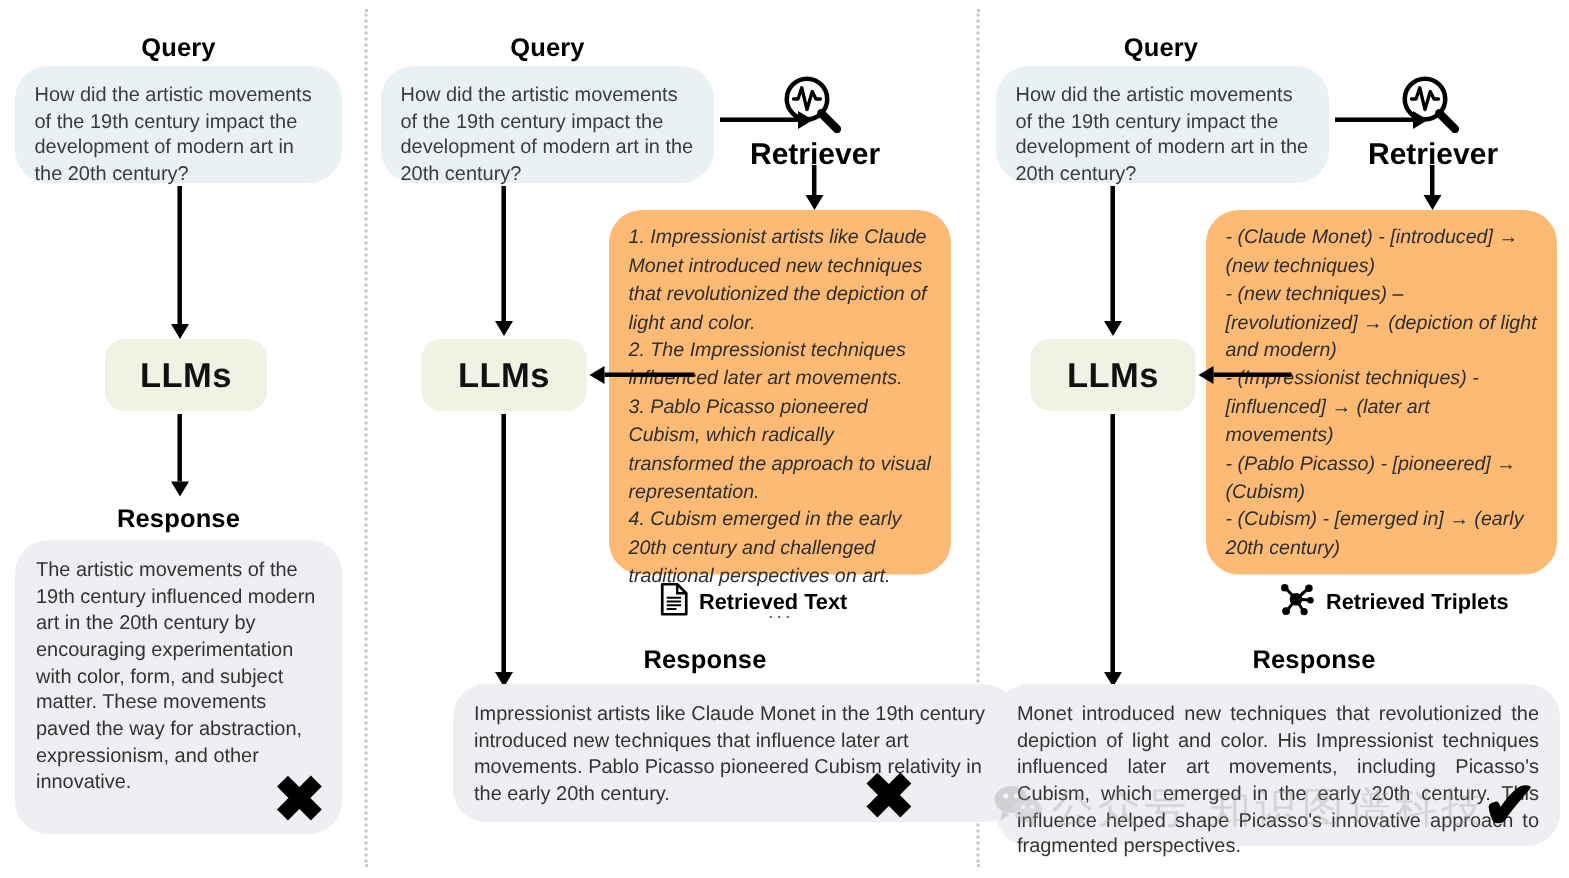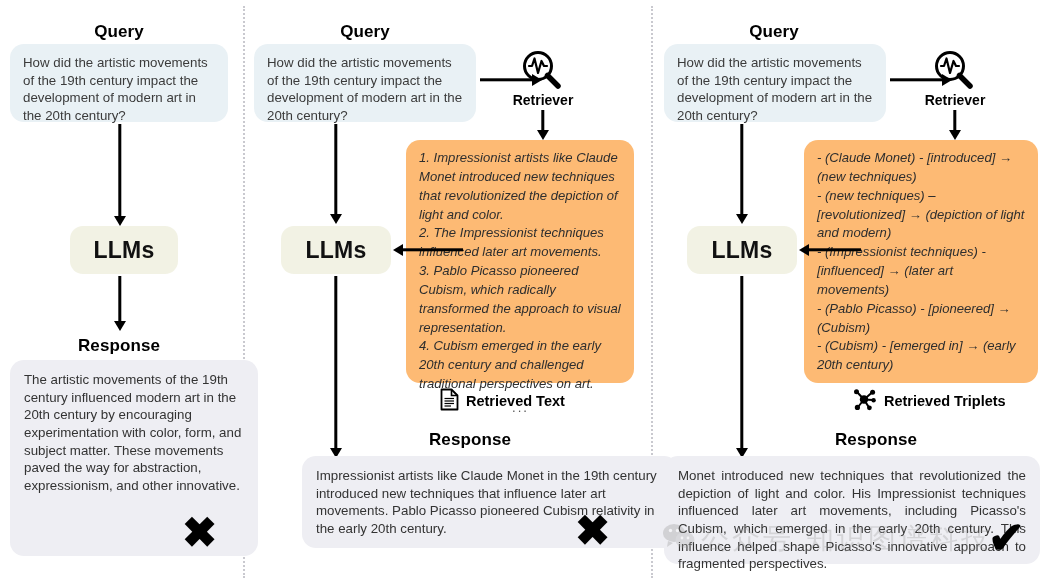--- a/index.html
+++ b/index.html
@@ -35,21 +35,21 @@
     font-weight: bold;
     font-size: 17px;
     color: #000;
     text-align: center;
     letter-spacing: .1px;
     white-space: nowrap;
   }
 
   .bubble {
     position: absolute;
-    border-radius: 14px;
+    border-radius: 22px;
     box-sizing: border-box;
     line-height: 1.33;
   }
   .bubble-query {
     background: #e9f1f5;
     color: #3b3b3b;
     font-size: 13.3px;
     padding: 10px 12px 10px 13px;
   }
   .bubble-response {
@@ -121,21 +121,21 @@
     transform: translateY(-50%);
     width: 0; height: 0;
     border-top: 6.5px solid transparent;
     border-bottom: 6.5px solid transparent;
     border-right: 10px solid #000;
     left: 0;
   }
 
   .icon-label {
     position: absolute;
-    font-weight: bold; font-size: 14px; color: #000;
+    font-weight: bold; font-size: 20px; color: #000;
     white-space: nowrap;
   }
   .svg-icon { position: absolute; }
 
   .legend {
     position: absolute;
     display: flex; align-items: center; gap: 7px;
     font-weight: bold; font-size: 14.5px; color: #000;
     white-space: nowrap;
   }
@@ -183,21 +183,21 @@
 
     <div class="llm-box" style="left:70px; top:226px; width:108px; height:48px; font-size:23px;">LLMs</div>
 
     <div class="arrow-v" style="left:112px; top:276px; width:16px; height:55px;">
       <div class="shaft" style="height:45px;"></div>
       <div class="head"></div>
     </div>
 
     <div class="heading" style="left:0; top:336px; width:238px;">Response</div>
 
-    <div class="bubble bubble-response" style="left:10px; top:360px; width:248px; height:196px;">The artistic movements of the 19th century influenced modern art in the 20th century by encouraging experimentation with color, form, and subject matter. These movements paved the way for abstraction, expressionism, and other innovative.</div>
+    <div class="bubble bubble-response" style="left:10px; top:360px; width:218px; height:196px;">The artistic movements of the 19th century influenced modern art in the 20th century by encouraging experimentation with color, form, and subject matter. These movements paved the way for abstraction, expressionism, and other innovative.</div>
 
     <div class="mark" style="left:182px; top:512px; font-size:42px;">✖</div>
   </div>
 
   <div class="col col-b">
 
     <div class="heading" style="left:0; top:22px; width:230px;">Query</div>
 
     <div class="bubble bubble-query" style="left:4px; top:44px; width:222px; height:78px;">How did the artistic movements of the 19th century impact the development of modern art in the 20th century?</div>
 

